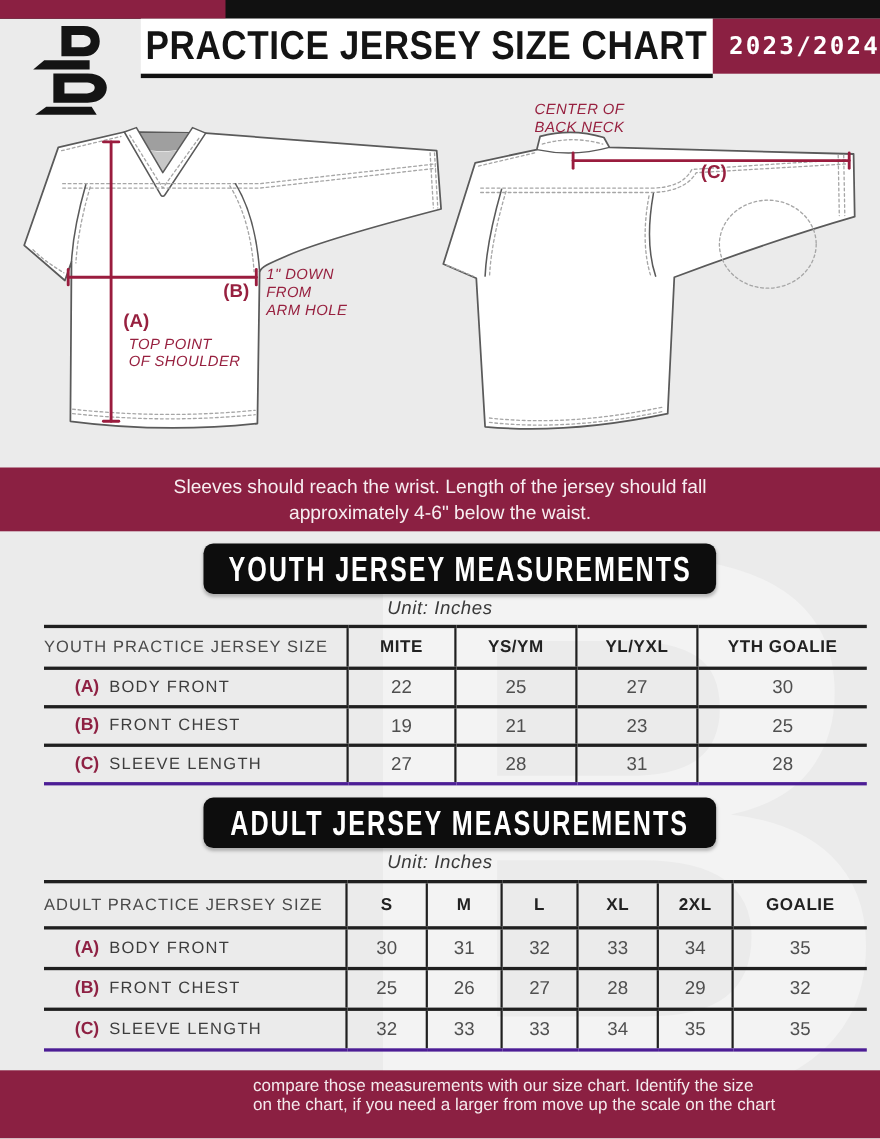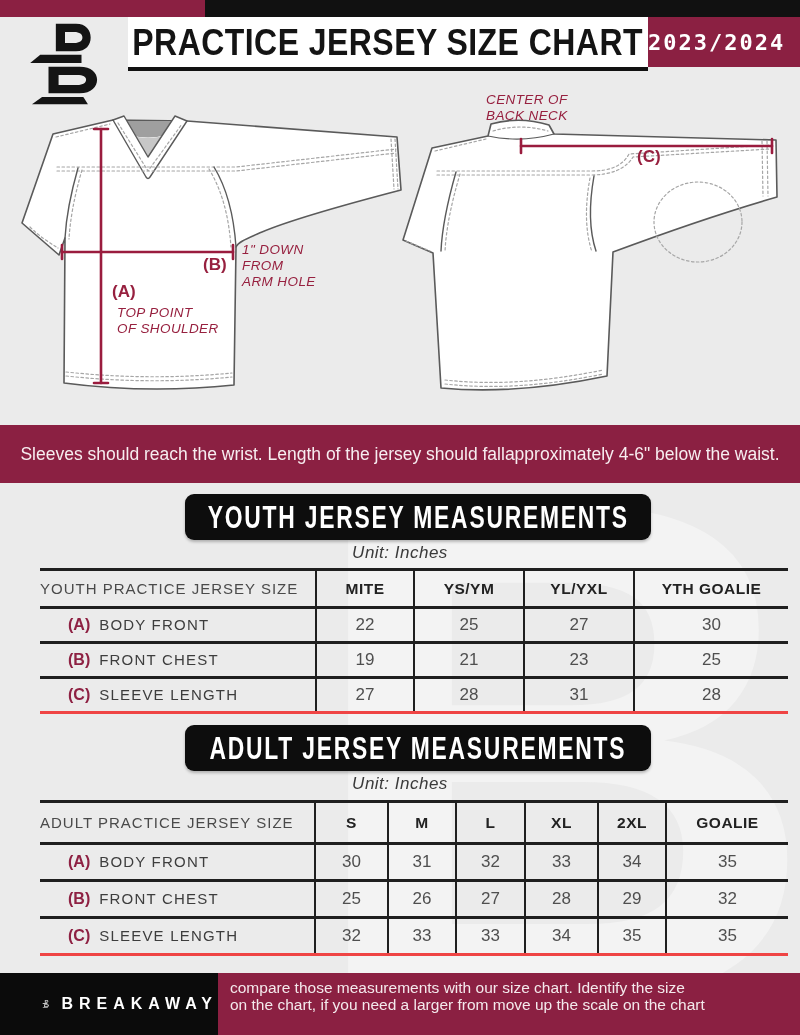--- a/index.html
+++ b/index.html
@@ -14,51 +14,51 @@
   
   .topbar{left:0;top:0;width:800px;height:17px;background:#111;}
   .topbar-maroon{position:absolute;left:0;top:0;width:205px;height:17px;background:#8b2042;}
 
   
   .logo-box{left:24px;top:20px;width:82px;height:88px;}
   .title-box{left:128px;top:17px;width:520px;height:50px;background:#fff;border-bottom:4px solid #111;
     display:flex;align-items:center;justify-content:center;}
   .title-text{font-size:34px;font-weight:bold;color:#141414;letter-spacing:.5px;white-space:nowrap;
     display:inline-block;transform:scale(.94,1.08);}
-  .year-box{left:648px;top:17px;width:152px;height:50px;background:#8b2042;display:flex;align-items:center;justify-content:flex-start;}
+  .year-box{left:648px;top:17px;width:152px;height:50px;background:#8b2042;display:flex;align-items:center;justify-content:flex-end;}
   .year-text{font-family:"DejaVu Sans Mono",monospace;font-weight:bold;font-size:22px;color:#fff;letter-spacing:2px;}
 
   
   .diagram-svg{left:0;top:80px;width:800px;height:345px;}
   .anno{position:absolute;z-index:2;color:#97203f;white-space:pre-line;}
   .anno-key{font-weight:bold;font-size:17px;font-style:normal;}
   .anno-note{font-style:italic;font-size:13.5px;line-height:16px;letter-spacing:.4px;}
   .a-key{left:112px;top:282px;} .a-note{left:117px;top:305px;}
   .b-key{left:203px;top:255px;} .b-note{left:242px;top:242px;}
   .c-key{left:637px;top:147px;} .c-note{left:486px;top:92px;}
 
   
-  .banner{left:0;top:425px;width:800px;height:58px;background:#8b2042;display:flex;flex-direction:row;
+  .banner{left:0;top:425px;width:800px;height:58px;background:#8b2042;display:flex;flex-direction:column;
     align-items:center;justify-content:center;}
   .banner-line{color:#f7edf0;font-size:17.5px;line-height:24px;text-align:center;}
 
   
   .pill{left:185px;width:466px;height:46px;background:#0d0d0d;border-radius:9px;
     display:flex;align-items:center;justify-content:center;box-shadow:0 2px 3px rgba(0,0,0,.25);}
   .pill-youth{top:494px;} .pill-adult{top:725px;}
   .pill-text{color:#fff;font-weight:bold;font-size:26px;letter-spacing:2px;white-space:nowrap;
     display:inline-block;transform:scale(.88,1.22);}
   .unit{left:0;width:800px;text-align:center;font-style:italic;font-size:17px;color:#3a3a3a;letter-spacing:.5px;}
   .unit-youth{top:543px;} .unit-adult{top:774px;}
 
   
   .size-table{position:absolute;left:40px;border-collapse:collapse;table-layout:fixed;z-index:1;}
   .youth-table{top:568px;} .adult-table{top:800px;}
   .size-table td,.size-table th{padding:0;border-top:3px solid #1f1f1f;font-weight:normal;}
-  .size-table tr:last-child td{border-bottom:3px solid #ef4444;}
+  .size-table tr:last-child td{border-bottom:3px solid #4c1d95;}
   .size-table td.val,.size-table th.sz{border-left:2px solid #1f1f1f;text-align:center;}
   .size-table th.cat{font-size:15px;color:#4a4a4a;letter-spacing:1px;text-align:left;}
   .size-table th.sz{font-size:15.5px;color:#222;font-weight:bold;letter-spacing:.5px;}
   .size-table td.rowlabel{text-align:left;padding-left:28px;font-size:15px;color:#3d3d3d;letter-spacing:1.2px;}
   .size-table td.rowlabel .key{color:#8e2143;font-weight:bold;font-size:16px;margin-right:9px;letter-spacing:0;}
   .size-table td.val{font-size:17px;color:#4f4f4f;}
   .youth-table tr{height:35px;} .youth-table tr.hdr{height:38px;}
   .adult-table tr{height:37px;} .adult-table tr.hdr{height:42px;}
 
   
@@ -280,25 +280,19 @@
       <td class="val">33</td>
       <td class="val">33</td>
       <td class="val">34</td>
       <td class="val">35</td>
       <td class="val">35</td>
     </tr>
   </tbody>
     </table>
 
   <div class="layer footer">
-    <div class="footer-black">
-      <svg class="footer-logo" viewBox="0 0 80 96">
-        <use href="#bk-logo" fill="#c4c4c4"></use>
-      </svg>
-      <span class="brand-text">BREAKAWAY</span>
-    </div>
     <div class="footer-note">
       <div>compare those measurements  with our size chart. Identify the size</div>
       <div>on the chart, if you need a larger from move up the scale on the chart</div>
     </div>
   </div>
 
 </div>
 
 </body></html>

